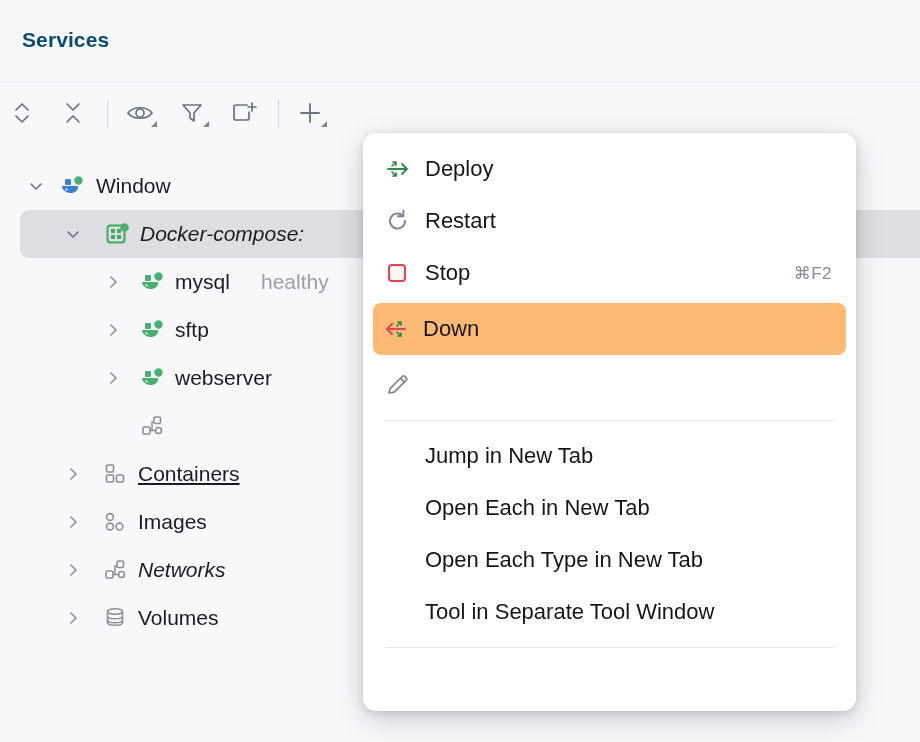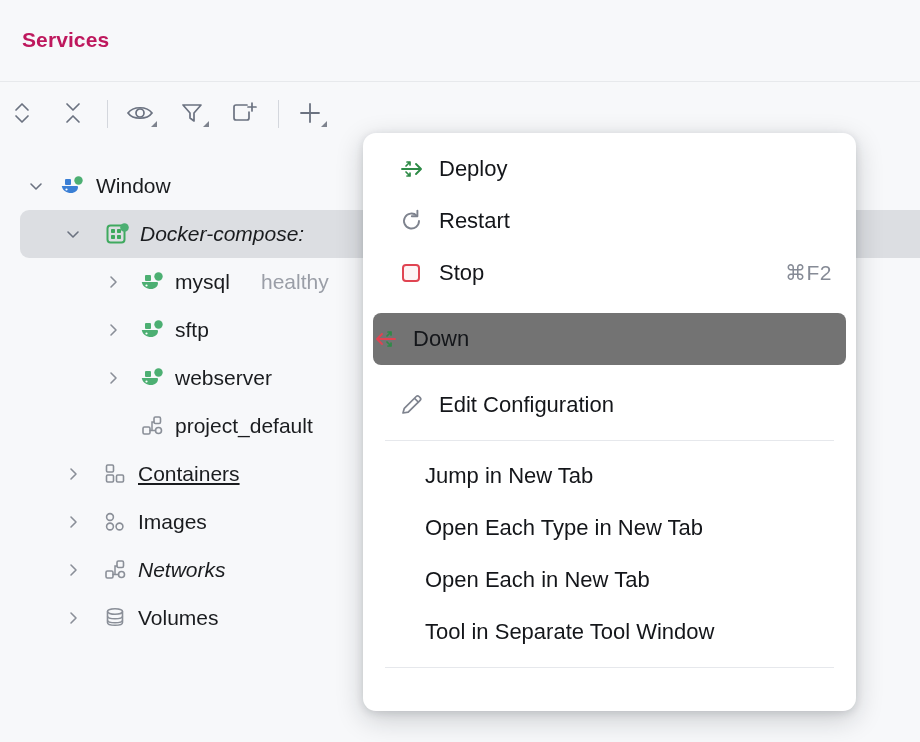--- a/index.html
+++ b/index.html
@@ -12,21 +12,21 @@
   #root { position: relative; width: 920px; height: 742px; }
 
   
   .header {
     position: absolute; left: 0; top: 0; width: 920px; height: 82px;
     background: #f7f8fa;
     border-bottom: 1px solid #e7e9ec;
   }
   .header-title {
     position: absolute; left: 22px; top: 28px;
-    font-size: 21px; font-weight: bold; color: #be185d;
+    font-size: 21px; font-weight: bold; color: #0c4a6e;
     letter-spacing: 0.1px;
   }
 
   
   .toolbar {
     position: absolute; left: 0; top: 82px; width: 920px; height: 62px;
     background: #f7f8fa;
   }
   .tb-item {
     position: absolute; top: 14px;
@@ -85,37 +85,37 @@
     border-radius: 13px;
     box-shadow: 0 8px 28px rgba(20,24,32,0.20), 0 2px 8px rgba(20,24,32,0.12);
     padding: 10px 0 10px 0;
     overflow: hidden;
   }
   .mi {
     position: relative;
     height: 52px;
     display: flex; align-items: center;
     font-size: 22px; color: #14161a;
-    padding-left: 36px;
+    padding-left: 22px;
     white-space: nowrap;
   }
   .mi-hl {
-    background: #737373;
-    margin: 14px 10px;
+    background: #fdba74;
+    margin: 4px 10px;
     border-radius: 8px;
-    padding-left: 0;
+    padding-left: 10px;
   }
   .mi-icon {
     width: 40px; min-width: 40px; height: 30px;
     display: flex; align-items: center; justify-content: flex-start;
   }
   .mi-label { flex: 0 0 auto; }
   .mi-shortcut {
     position: absolute; right: 24px;
-    font-size: 21px; color: #85899480;
+    font-size: 17px; color: #85899480;
     color: #868b96;
     letter-spacing: 0.5px;
   }
   .mi-sep {
     height: 1px; background: #e6e8ec;
     margin: 9px 22px 9px 22px;
   }
   .mi-noicon { padding-left: 62px; }
 </style>
 </head>
@@ -270,21 +270,20 @@
 
     <div class="tree-row" style="top:258px;">
       <span class="node-icon" style="left:140px;">
         <svg width="26" height="26" viewBox="0 0 26 26">
           <rect x="3" y="14" width="7" height="7" rx="1.4" fill="none" stroke="#8a8f98" stroke-width="1.6"></rect>
           <rect x="14" y="4" width="6.5" height="6.5" rx="1.4" fill="none" stroke="#8a8f98" stroke-width="1.6"></rect>
           <circle cx="18.5" cy="17.5" r="3" fill="none" stroke="#8a8f98" stroke-width="1.6"></circle>
           <path d="M10 17.5 H15.5 M12 16.5 L12 9 H14" fill="none" stroke="#8a8f98" stroke-width="1.5" stroke-linecap="round"></path>
         </svg>
       </span>
-      <span class="node-label" style="left:175px;">project_default</span>
     </div>
 
     <div class="tree-row" style="top:306px;">
       <span class="chev" style="left:62px;">
         <svg width="16" height="16" viewBox="0 0 16 16">
             <path d="M6 3 L11 8 L6 13" fill="none" stroke="#8a8f98" stroke-width="1.6" stroke-linecap="round" stroke-linejoin="round"></path>
           </svg>
       </span>
       <span class="node-icon" style="left:103px;">
         <svg width="26" height="26" viewBox="0 0 26 26">
@@ -394,35 +393,34 @@
       <span class="mi-label">Down</span>
     </div>
 
     <div class="mi">
       <span class="mi-icon">
         <svg width="26" height="26" viewBox="0 0 26 26">
           <path d="M4 21 L5.3 16.3 L17.2 4.5 a2 2 0 0 1 2.8 0 l1.1 1.1 a2 2 0 0 1 0 2.8 L9.2 20.2 Z" fill="none" stroke="#7e838e" stroke-width="1.7" stroke-linejoin="round"></path>
           <path d="M15.6 6.4 L19.8 10.6" fill="none" stroke="#7e838e" stroke-width="1.5"></path>
         </svg>
       </span>
-      <span class="mi-label">Edit Configuration</span>
     </div>
 
     <div class="mi-sep"></div>
 
     <div class="mi mi-noicon">
       <span class="mi-label">Jump in New Tab</span>
     </div>
 
     <div class="mi mi-noicon">
+      <span class="mi-label">Open Each in New Tab</span>
+    </div>
+
+    <div class="mi mi-noicon">
       <span class="mi-label">Open Each Type in New Tab</span>
-    </div>
-
-    <div class="mi mi-noicon">
-      <span class="mi-label">Open Each in New Tab</span>
     </div>
 
     <div class="mi mi-noicon">
       <span class="mi-label">Tool in Separate Tool Window</span>
     </div>
 
     <div class="mi-sep"></div>
 
 
   </div>

